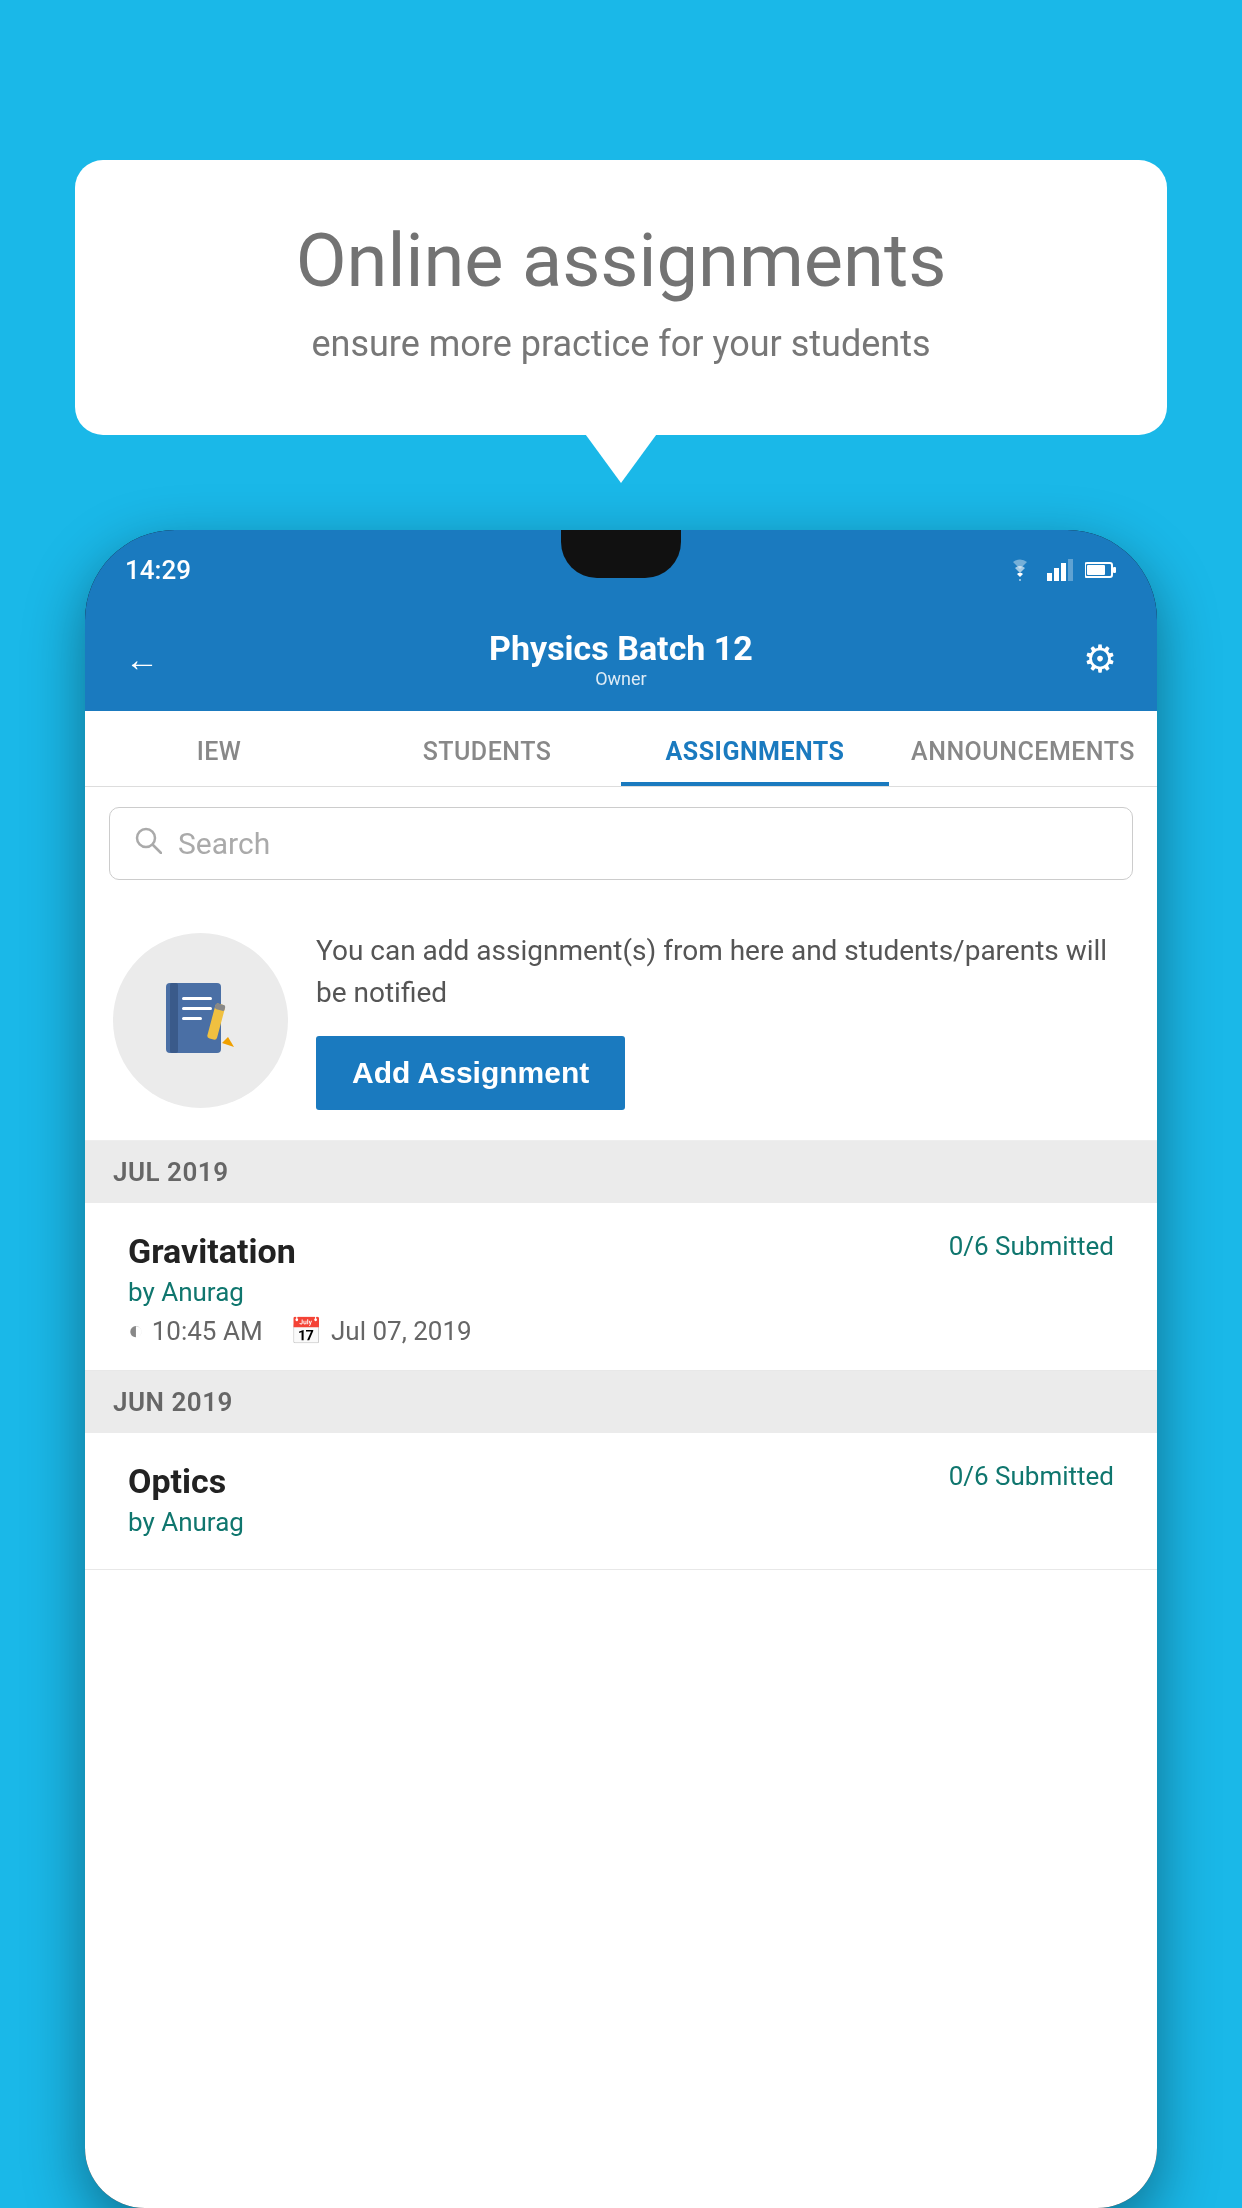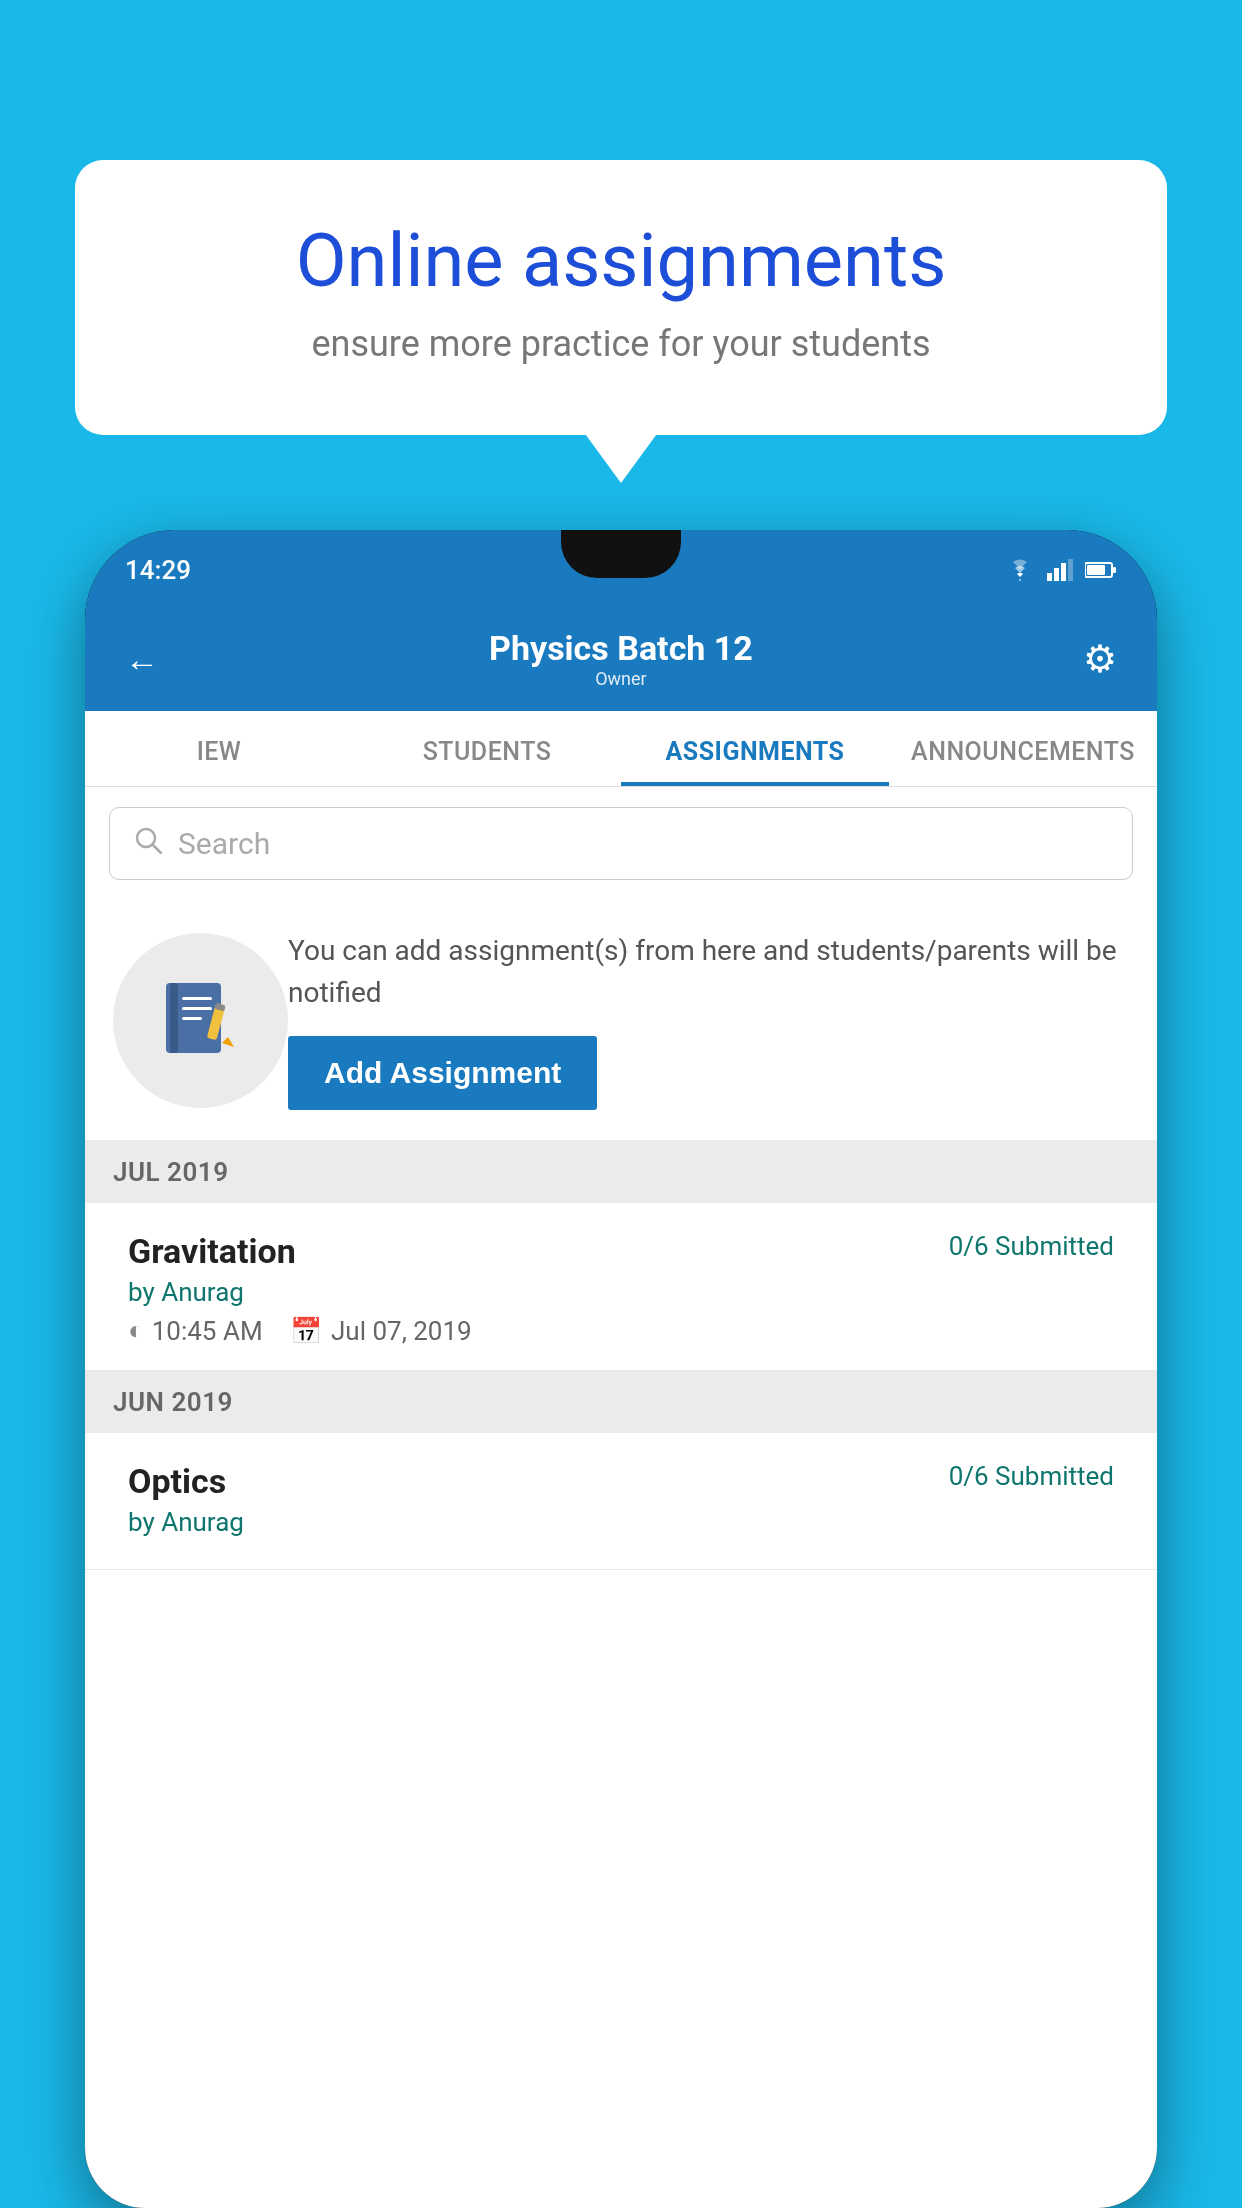--- a/index.html
+++ b/index.html
@@ -31,21 +31,21 @@
       left: 50%;
       transform: translateX(-50%);
       width: 0;
       height: 0;
       border-left: 38px solid transparent;
       border-right: 38px solid transparent;
       border-top: 52px solid white;
     }
     .bubble-title {
       font-size: 74px;
-      color: #1d4ed8;
+      color: #737373;
       font-weight: 400;
       margin-bottom: 22px;
       line-height: 1.1;
     }
     .bubble-subtitle {
       font-size: 36px;
       color: #777;
       font-weight: 400;
     }
 
@@ -188,20 +188,21 @@
     .search-placeholder {
       font-size: 30px;
       color: #aaa;
     }
 
     
     .add-assignment-promo {
       display: flex;
       align-items: center;
       padding: 30px 28px;
+      gap: 28px;
       background: white;
       border-bottom: 1px solid #eee;
     }
     .promo-icon-circle {
       width: 175px;
       height: 175px;
       border-radius: 50%;
       background: #ebebeb;
       display: flex;
       align-items: center;

